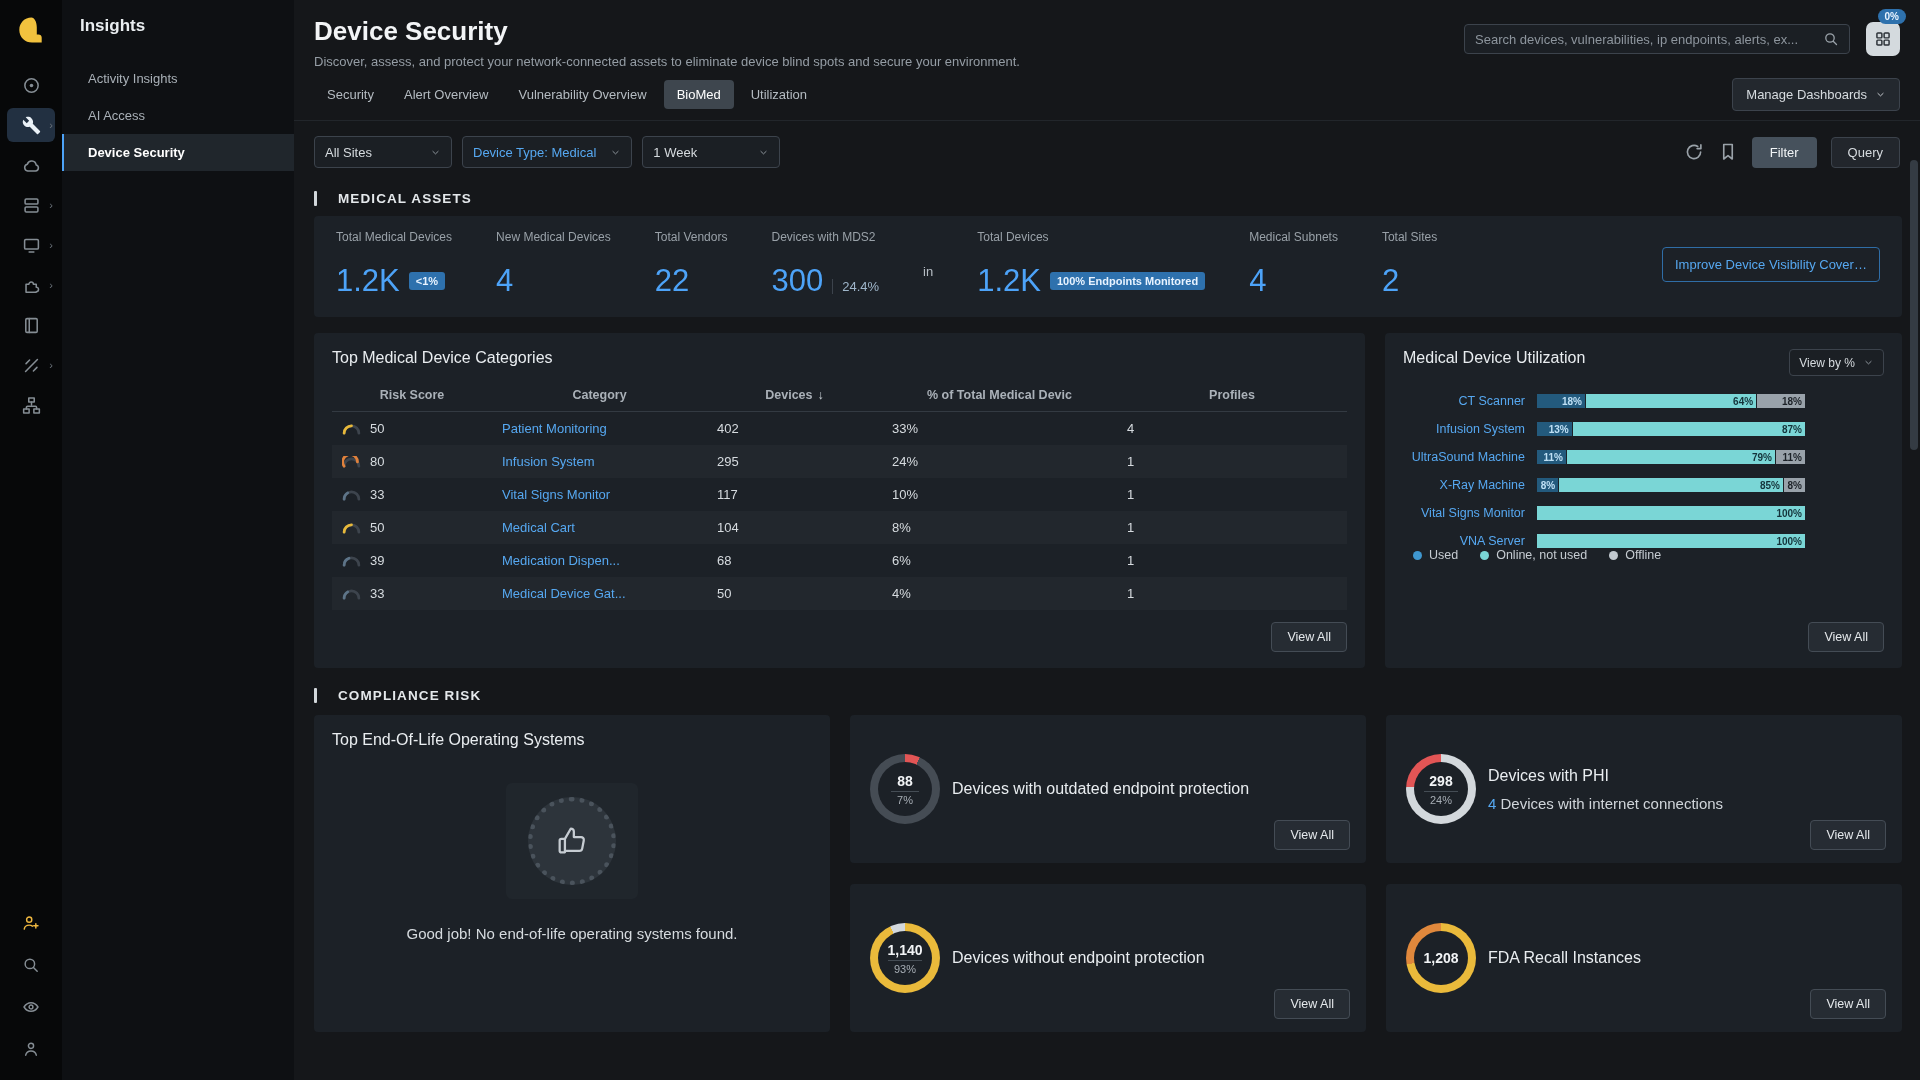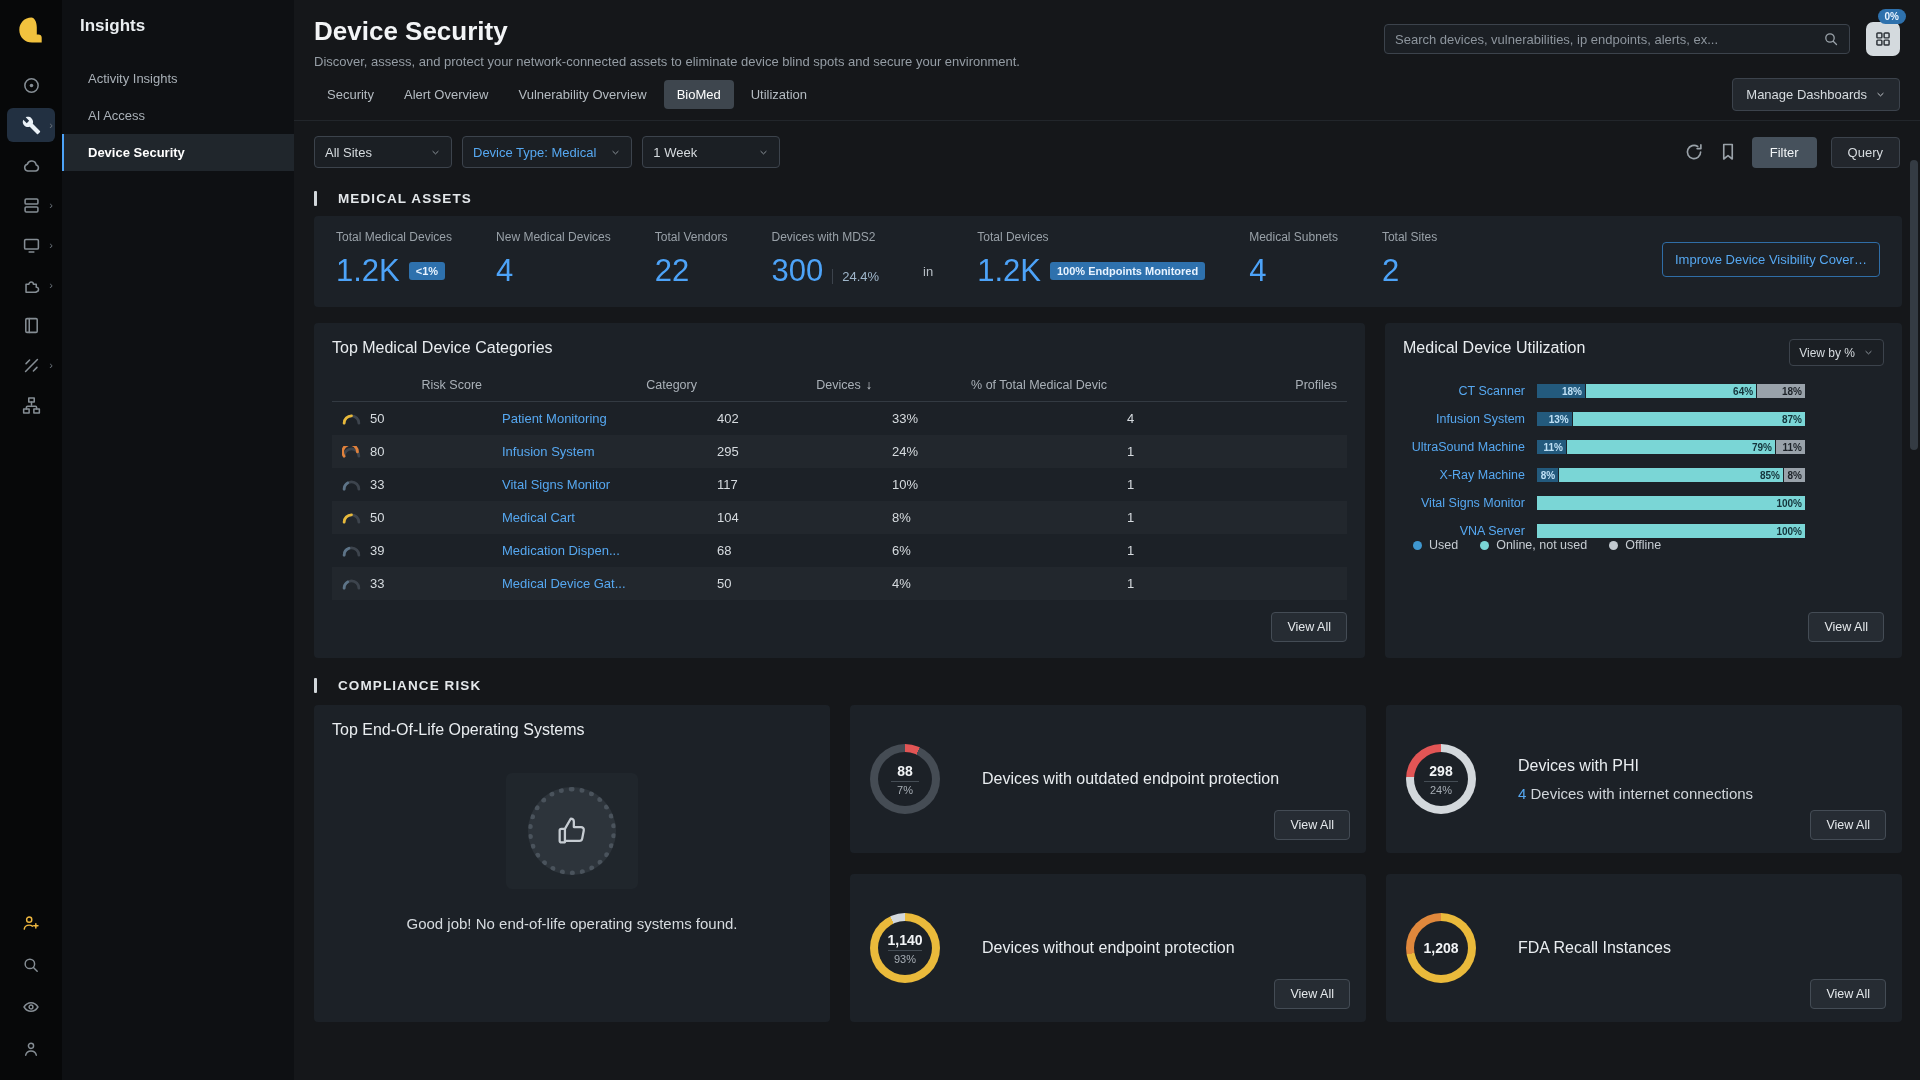--- a/index.html
+++ b/index.html
@@ -24,21 +24,21 @@
   .panel-title{font-size:17px;font-weight:bold;color:#e9edf0;padding:0 18px;margin-bottom:24px}
   .nav-item{padding:11px 18px 11px 26px;font-size:13px;color:#a9b0b7;cursor:pointer}
   .nav-item.active{background:#20262c;color:#fff;font-weight:bold;box-shadow:inset 2px 0 0 #4da3f8}
 
   
   .main{flex:1;display:flex;flex-direction:column;position:relative;min-width:0}
   .page-header{display:flex;justify-content:space-between;align-items:flex-start;padding:16px 20px 0 20px}
   .page-title{font-size:26px;font-weight:bold;color:#f2f4f6}
   .page-subtitle{font-size:13px;color:#959da5;margin-top:7px}
   .header-right{display:flex;align-items:center;gap:16px;margin-top:6px}
-  .searchbox{width:466px;height:30px;background:#1b1f24;border:1px solid #3c434c;border-radius:4px;display:flex;align-items:center;padding:0 10px;gap:24px}
+  .searchbox{width:386px;height:30px;background:#1b1f24;border:1px solid #3c434c;border-radius:4px;display:flex;align-items:center;padding:0 10px;gap:24px}
   .searchbox input{flex:1;background:transparent;border:0;outline:0;color:#cfd5da;font-size:13px;font-family:inherit}
   .searchbox input::placeholder{color:#8d959d}
   .searchbox .svg-icon{color:#9aa2a9;cursor:pointer}
   .widget-btn{width:34px;height:34px;border-radius:7px;background:#d4dade;color:#2b3137;display:flex;align-items:center;justify-content:center;position:relative;cursor:pointer;flex:none}
   .usage-badge{position:absolute;top:-13px;right:-6px;background:#2e71ad;color:#eaf4ff;font-size:10px;font-weight:bold;padding:2px 7px;border-radius:9px}
 
   .tabs{display:flex;gap:36px;padding:14px 20px 0;border-bottom:1px solid #272c32}
   .tab{font-size:15px;color:#c6ccd2;padding:6px 2px 13px;cursor:pointer;border-bottom:3px solid transparent;margin-bottom:-1px;white-space:nowrap}
   .tab.active{color:#fff;font-weight:bold;border-bottom-color:#4da3f8}
 
@@ -59,37 +59,37 @@
   .btn-query{background:#22262c;border:1px solid #3c434c;color:#d6dbdf;padding:7px 16px}
 
   .content{flex:1;overflow:hidden;padding:0 18px 0 20px;position:relative}
   .section-head{display:flex;align-items:flex-start;gap:21px;margin:10px 0}
   .section-head.mt{margin-top:20px}
   .section-bar{width:3px;height:15px;background:#d2d7db;border-radius:1px}
   .section-title{font-size:13.5px;font-weight:bold;letter-spacing:1.1px;color:#e4e8eb}
 
   
   .stats-panel{background:#1c2127;border-radius:4px;display:flex;align-items:flex-start;padding:14px 22px 18px;gap:44px}
-  .stat-label{font-size:12px;color:#99a1a8;margin-bottom:9px;white-space:nowrap}
+  .stat-label{font-size:12px;color:#99a1a8;margin-bottom:19px;white-space:nowrap}
   .stat-value-row{display:flex;align-items:center;gap:9px}
   .stat-value{font-size:31px;color:#4da3f8}
   .stat-secondary{font-size:13px;color:#9fb6ca;padding-left:9px;border-left:1px solid #3c434c;align-self:flex-end;margin-bottom:5px}
   .stat-badge{background:#2e71ad;color:#e8f3ff;font-size:11px;font-weight:bold;padding:3px 7px;border-radius:3px;white-space:nowrap}
   .stat-sep{font-size:13px;color:#b6bdc4;margin-top:34px}
   .improve-btn{margin-left:auto;align-self:center;background:none;border:1px solid #2f6da6;color:#56a8f1;font-size:13px;padding:9px 12px;border-radius:4px;max-width:218px;white-space:nowrap;overflow:hidden;text-overflow:ellipsis;cursor:pointer;font-family:inherit}
 
   
   .cards-row{display:flex;gap:20px;margin-top:16px;align-items:stretch}
   .card{background:#1c2127;border-radius:4px;padding:16px 18px}
   .card-title{font-size:16px;color:#e9edf0}
   .categories-card{flex:1;min-width:0;display:flex;flex-direction:column}
   .util-card{width:517px;flex:none;display:flex;flex-direction:column}
 
   table{width:100%;border-collapse:collapse;margin-top:12px}
-  th{text-align:right;font-size:12.5px;font-weight:normal;color:#aab1b8;padding:9px 10px;border-bottom:1px solid #333a42;cursor:pointer}
+  th{text-align:center;font-size:12.5px;font-weight:bold;color:#aab1b8;padding:9px 10px;border-bottom:1px solid #333a42;cursor:pointer}
   td{font-size:13px;color:#d6dbdf;padding:9px 10px}
   tbody tr:nth-child(even){background:#22272d}
   .risk-cell{display:flex;align-items:center;gap:9px}
   .cat-link{color:#56a8f1;cursor:pointer}
   .sort-arrow{color:#c6ccd2;margin-left:5px}
   .view-all-row{display:flex;justify-content:flex-end;margin-top:auto;padding-top:12px}
   .btn-ghost{background:#262c33;border:1px solid #444c55;color:#e4e8eb;font-size:12.5px;padding:7px 15px;border-radius:4px;cursor:pointer;font-family:inherit}
 
   .util-head{display:flex;align-items:flex-start;justify-content:space-between}
   .viewby{height:27px;font-size:12px;padding:0 9px;gap:8px;min-width:0}
@@ -102,21 +102,21 @@
   .legend-item{display:flex;align-items:center;gap:7px;font-size:12.5px;color:#c6ccd2}
   .legend-dot{width:9px;height:9px;border-radius:50%}
 
   
   .compliance-grid{display:grid;grid-template-columns:1fr 1fr 1fr;grid-auto-rows:148px;gap:21px 20px;margin-top:12px}
   .eol-card{grid-row:span 2;display:flex;flex-direction:column}
   .eol-graphic{margin:34px auto 0;width:132px;height:116px;background:#20262c;border-radius:6px;display:flex;align-items:center;justify-content:center}
   .eol-circle{width:88px;height:88px;border-radius:50%;background:#2d343b;border:5px dotted #4a535c;display:flex;align-items:center;justify-content:center;color:#c6ccd2}
   .eol-message{text-align:center;margin-top:26px;font-size:15px;color:#d6dbdf}
 
-  .donut-card{display:flex;align-items:center;gap:42px;padding:16px 20px;position:relative}
+  .donut-card{display:flex;align-items:center;gap:12px;padding:16px 20px;position:relative}
   .donut{width:70px;height:70px;border-radius:50%;position:relative;flex:none}
   .donut-hole{position:absolute;inset:8px;background:#1c2127;border-radius:50%;display:flex;flex-direction:column;align-items:center;justify-content:center}
   .donut-val{font-size:14px;font-weight:bold;color:#f2f4f6}
   .donut-pct{font-size:11px;color:#a6adb4;border-top:1px solid #454d55;padding:2px 6px 0;margin-top:2px}
   .donut-body{min-width:0}
   .donut-title{font-size:16px;color:#e9edf0;max-width:300px;line-height:1.3}
   .donut-sub{font-size:15px;color:#d0d5da;margin-top:8px}
   .donut-sub .link-num{color:#56a8f1;cursor:pointer}
   .donut-card .btn-ghost{position:absolute;right:16px;bottom:13px}
 

